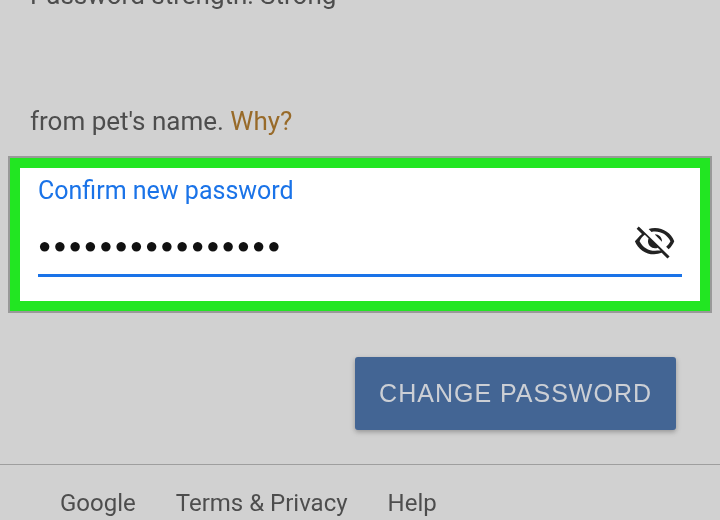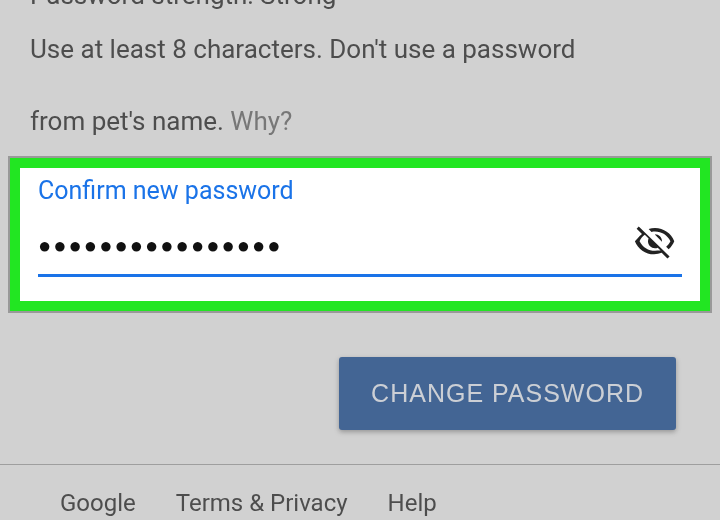--- a/index.html
+++ b/index.html
@@ -32,21 +32,21 @@
       white-space: nowrap;
       overflow: hidden;
     }
     .helper-text {
       font-size: 26px;
       color: #3a3a3a;
       line-height: 1.38;
       margin-top: 22px;
     }
     .why-link {
-      color: #737373;
+      color: #a16207;
       text-decoration: none;
     }
     .highlight-box {
       position: relative;
       z-index: 10;
       margin: 18px -20px 0 -20px;
       border: 10px solid #22e622;
       background: #fff;
       padding: 8px 18px 24px 18px;
       box-shadow: 0 0 0 2px #999;
@@ -83,21 +83,21 @@
     }
     .change-btn {
       display: block;
       margin: 46px 14px 0 auto;
       background: #2b5a9c;
       color: #e9eef5;
       border: none;
       font-size: 25px;
       font-weight: 500;
       letter-spacing: 1px;
-      padding: 22px 32px;
+      padding: 22px 24px;
       border-radius: 3px;
       cursor: pointer;
       box-shadow: 0 2px 5px rgba(0,0,0,0.35);
     }
     .footer-divider {
       margin-top: 34px;
       border: none;
       border-top: 1px solid #aaa;
     }
     .footer-links {
@@ -113,21 +113,21 @@
   </style>
 </head>
 <body>
 
 <div class="overlay"></div>
 
 <div class="content">
   <div class="partial-line">Password strength: Strong</div>
 
   <div class="helper-text">
-    <span>Use at least 8 characters. Don't use a password</span><br>
+    <br>
     <br>
     <span>from pet's name. </span><a href="#" class="why-link">Why?</a>
   </div>
 
   <div class="highlight-box">
     <div class="field-label">Confirm new password</div>
     <div class="input-row">
       <div class="dots">●●●●●●●●●●●●●●●●</div>
       <button class="eye-btn">
         <svg viewBox="0 0 24 24">

